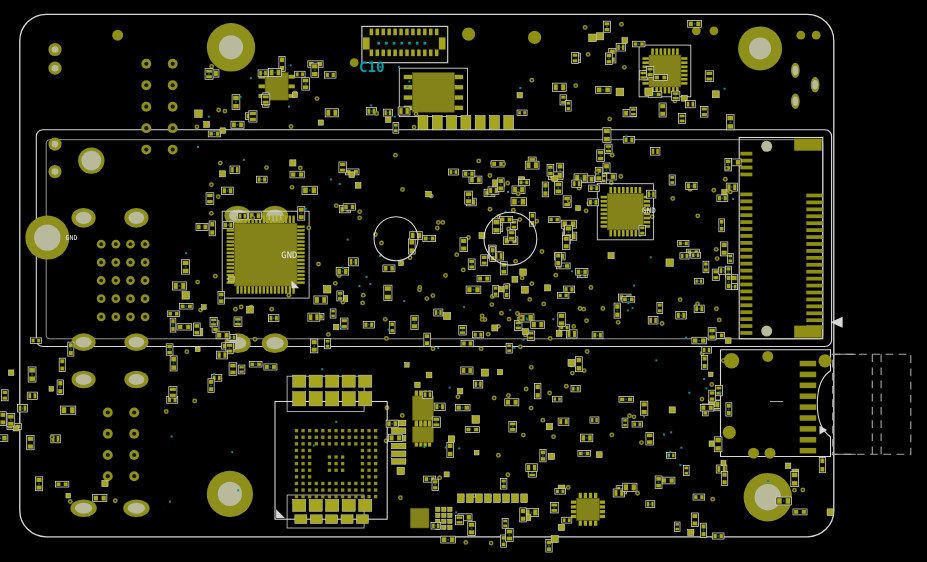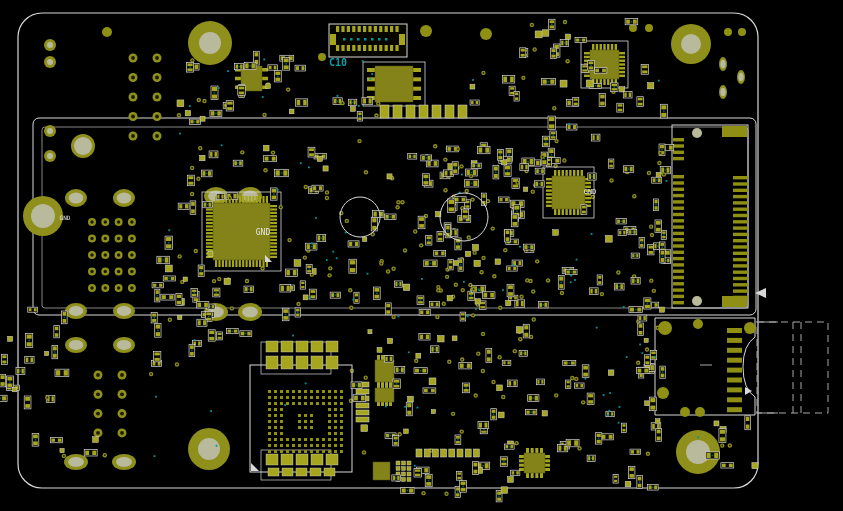--- a/index.html
+++ b/index.html
@@ -2403,14 +2403,14 @@
       <circle cx="464" cy="217" r="24" fill="none" stroke="#d8d8d8" stroke-width="1"></circle>
       <polygon points="265,255 265,262 272,262" fill="#d8d8d8"></polygon>
       <polygon points="251,471 251,463 259,471" fill="#d8d8d8"></polygon>
       <polygon points="766,288 766,298 755,293" fill="#d8d8d8"></polygon>
       <polygon points="745,387 752,391 745,395" fill="#d8d8d8"></polygon>
     </svg>
 
   <span class="pcb-label lbl-white" style="left:43px;top:217px;font-size:6px;">GND</span>
   <span class="pcb-label lbl-white" style="left:241px;top:232px;font-size:8px;">GND</span>
   <span class="pcb-label lbl-white" style="left:568px;top:192px;font-size:7px;">GND</span>
-  <span class="pcb-label lbl-teal" style="left:338px;top:62px;font-size:10px;">C10</span>
+  <span class="pcb-label lbl-teal" style="left:338px;top:62px;font-size:13px;">C10</span>
 </div>
 
 </body></html>

